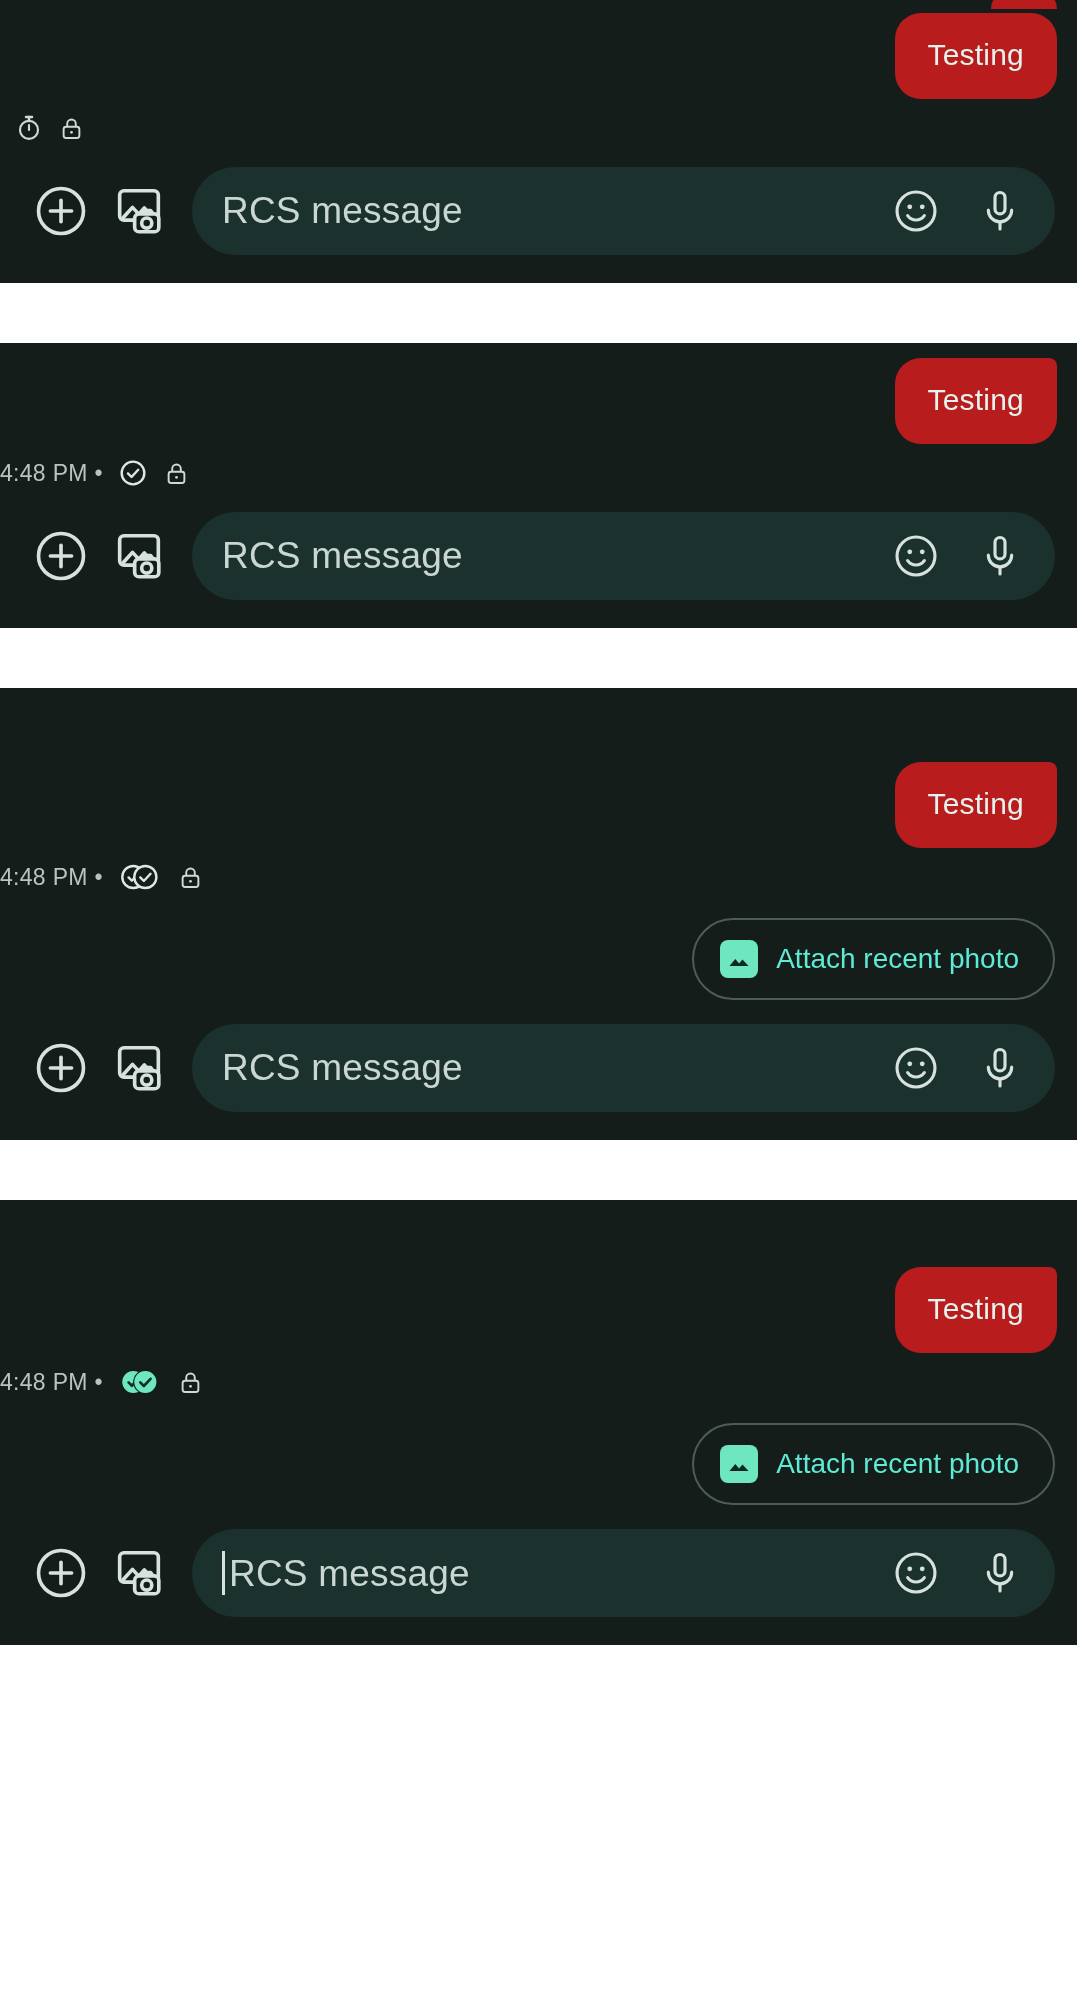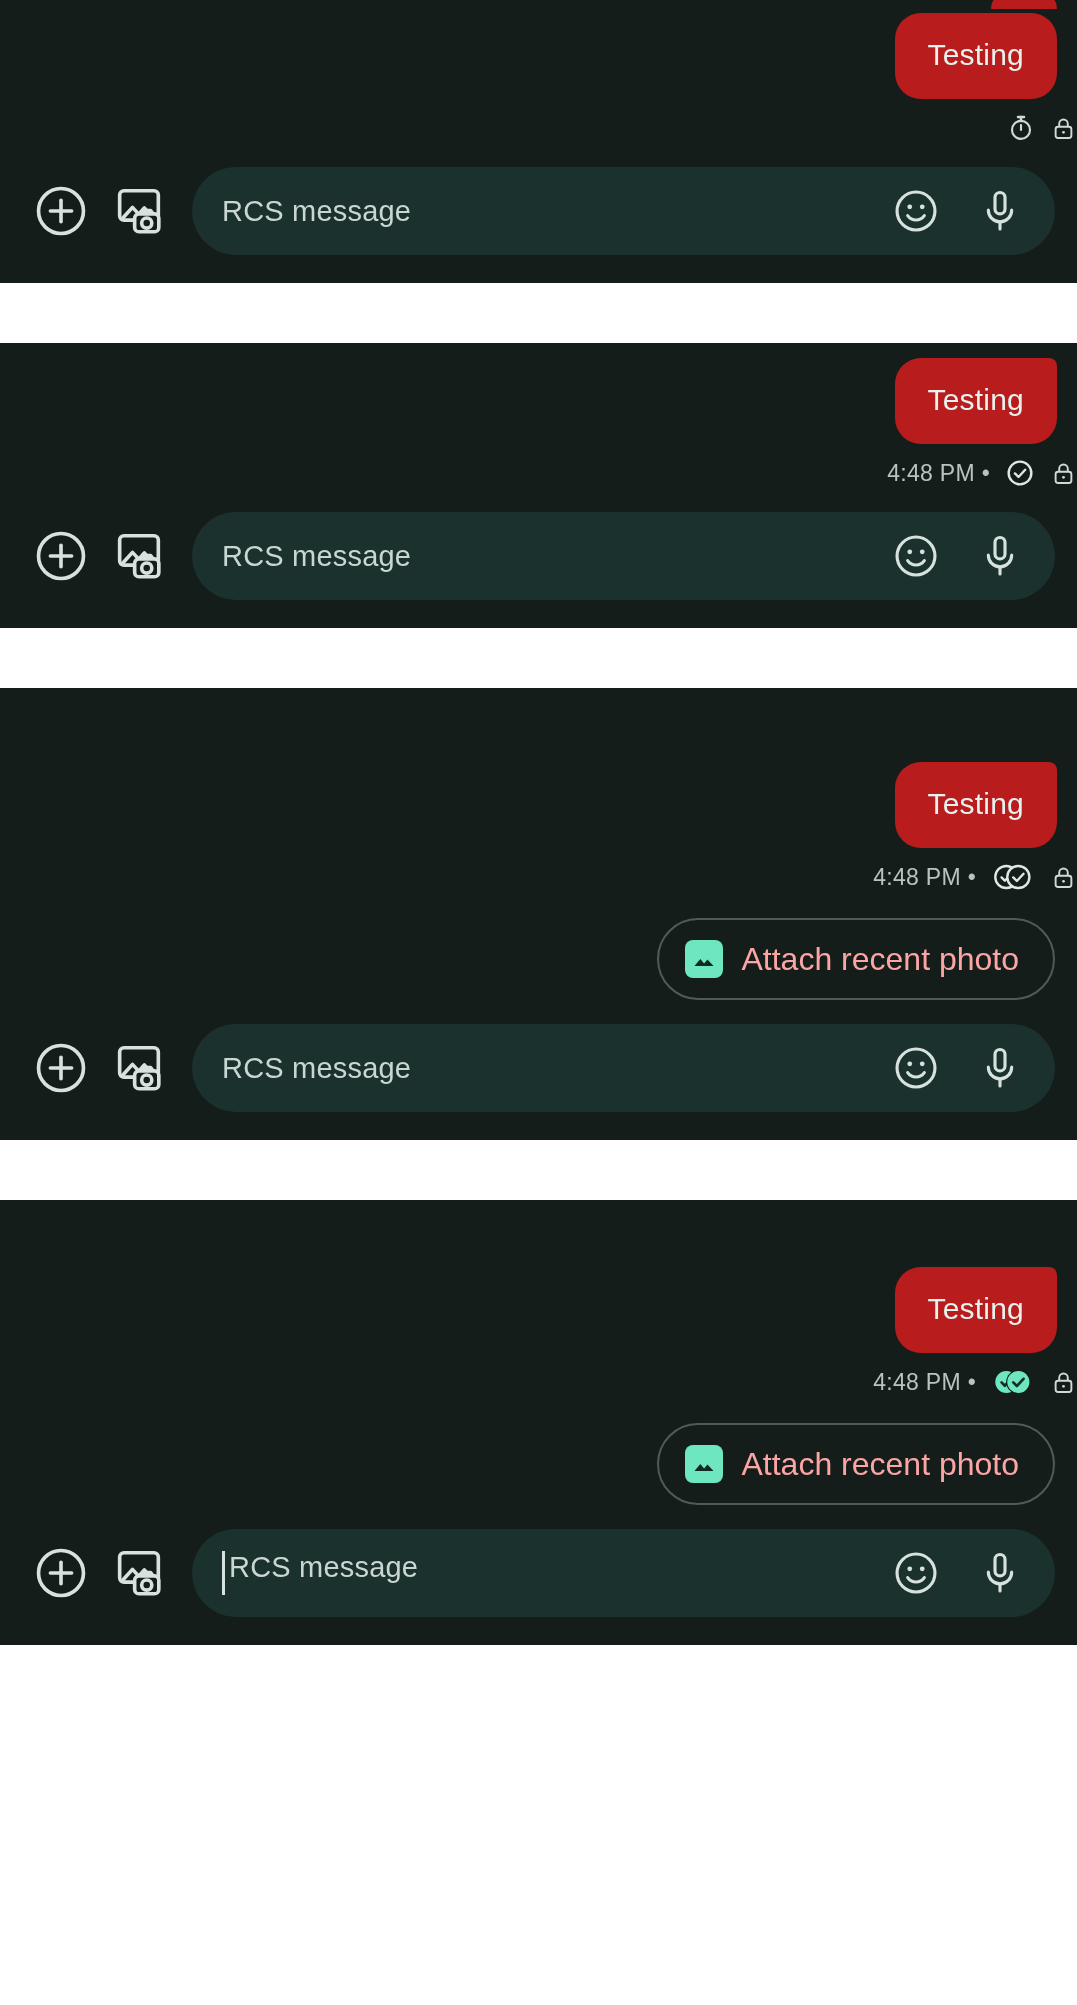--- a/index.html
+++ b/index.html
@@ -52,21 +52,20 @@
     padding-bottom: 0;
     height: 18px;
     padding-top: 0;
     overflow: hidden;
   }
   .bubble.tail-top { border-top-right-radius: 8px; }
 
   
   .status-row {
     display: flex;
-    justify-content: flex-end;
     align-items: center;
     gap: 14px;
     margin-top: 14px;
   }
   .status-time {
     color: #b9c4c0;
     font-size: 23px;
     letter-spacing: .3px;
     white-space: nowrap;
   }
@@ -80,22 +79,22 @@
     padding-right: 22px;
     margin-top: 26px;
   }
   .chip {
     display: flex;
     align-items: center;
     gap: 18px;
     border: 2px solid #4e5c58;
     border-radius: 48px;
     padding: 20px 34px 20px 26px;
-    color: #fca5a5;
-    font-size: 32px;
+    color: #5eead4;
+    font-size: 28px;
     white-space: nowrap;
   }
   .chip-img-icon {
     width: 38px;
     height: 38px;
     border-radius: 8px;
     background: #6ee6c0;
     display: flex;
     align-items: center;
     justify-content: center;
@@ -123,24 +122,24 @@
     background: #1b312d;
     border-radius: 44px;
     height: 88px;
     display: flex;
     align-items: center;
     padding: 0 26px 0 30px;
   }
   .input-text {
     flex: 1;
     color: #c9d6d2;
-    font-size: 29px;
+    font-size: 37px;
     letter-spacing: .2px;
     display: flex;
-    align-items: flex-start;
+    align-items: flex-end;
   }
   .caret {
     display: inline-block;
     width: 3px;
     height: 44px;
     background: #d5e2de;
     margin-right: 4px;
     flex: none;
   }
   .input-icon {

